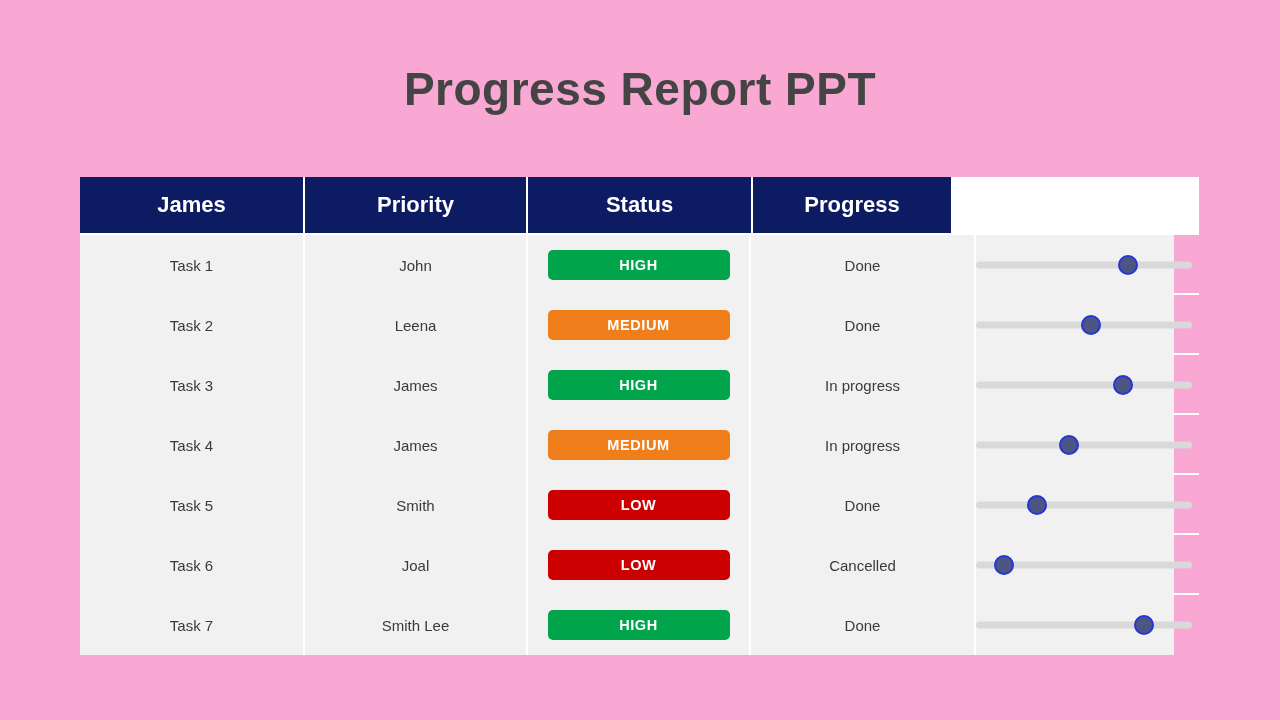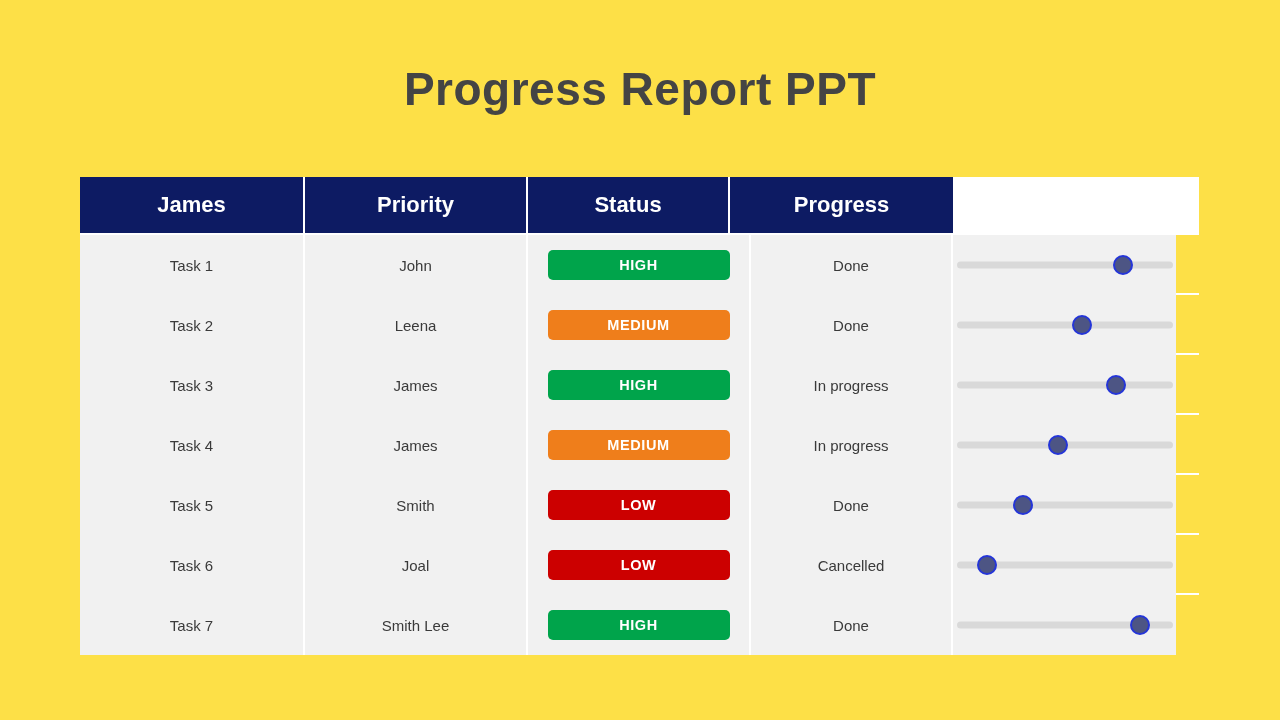--- a/index.html
+++ b/index.html
@@ -9,21 +9,21 @@
     height: 720px;
     background: #ffffff;
     font-family: "Liberation Sans", sans-serif;
     overflow: hidden;
   }
 
   .slide {
     position: relative;
     width: 1280px;
     height: 720px;
-    background: #fde047;
+    background: #f9a8d4;
   }
 
   
   .title {
     position: absolute;
     top: 58px;
     left: 0;
     width: 1280px;
     text-align: center;
     font-size: 46px;
@@ -80,22 +80,22 @@
     color: #3a3a3a;
     border-right: 2px solid #ffffff;
     height: 60px;
   }
   .td:last-child { border-right: none; }
 
   
   .col-tasks    { width: 225px; }
   .col-assign   { width: 223px; }
   .col-priority { width: 223px; }
-  .col-status   { width: 202px; }
-  .col-progress { width: 223px; }
+  .col-status   { width: 225px; }
+  .col-progress { width: 198px; }
 
   
   .badge {
     width: 182px;
     height: 30px;
     border-radius: 5px;
     display: flex;
     align-items: center;
     justify-content: center;
     color: #ffffff;

